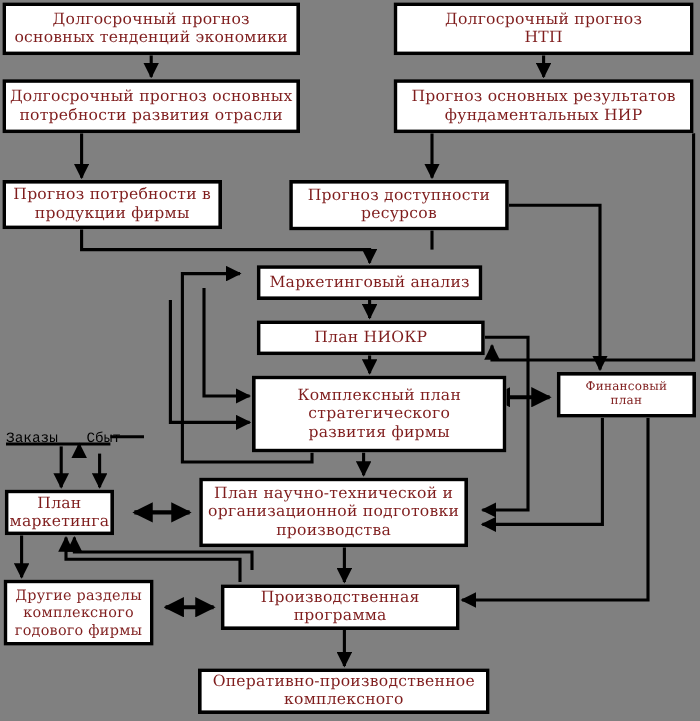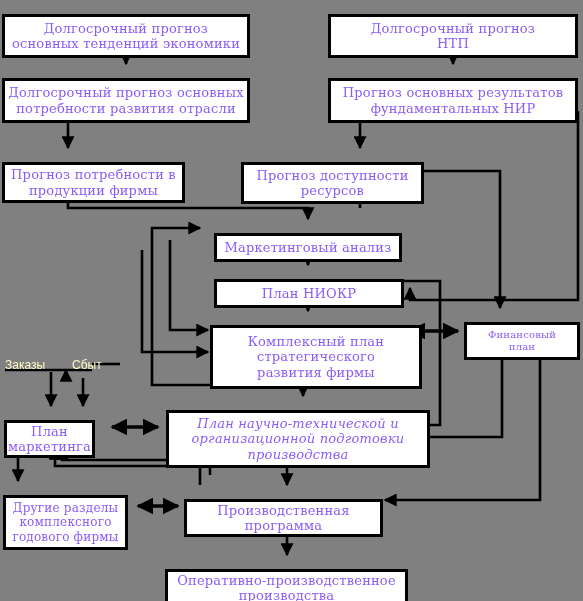--- a/index.html
+++ b/index.html
@@ -27,32 +27,31 @@
   }
   .node {
     position: absolute;
     background: #ffffff;
     border: 3px solid #000000;
     box-sizing: border-box;
     display: flex;
     align-items: center;
     justify-content: center;
     text-align: center;
-    color: #8b5cf6;
+    color: #7f1d1d;
     line-height: 1.18;
     font-family: "DejaVu Serif", "Liberation Serif", serif;
     letter-spacing: 0.2px;
     z-index: 3;
-    margin-top: 12px;
   }
   .node span { display: block; padding: 0 3px; white-space: pre-line; }
   .edge-label {
     position: absolute;
-    color: #fef9c3;
-    font-family: Liberation Sans, sans-serif;
+    color: #000000;
+    font-family: Liberation Mono, monospace;
     font-size: 12px;
     z-index: 4;
     white-space: nowrap;
   }
 </style>
 </head>
 <body>
 
 <div id="diagram">
 
@@ -174,39 +173,39 @@
   <div class="node" style="left:464px;top:310px;width:116px;height:38px;font-size:10px;">
     <span>Финансовый
 план</span>
   </div>
 
   <div class="node" style="left:4px;top:408px;width:91px;height:38px;font-size:13px;">
     <span>План
 маркетинга</span>
   </div>
 
-  <div class="node" style="left:166px;top:398px;width:264px;height:58px;font-size:13px;font-style:italic;">
+  <div class="node" style="left:166px;top:398px;width:224px;height:58px;font-size:13px;">
     <span>План научно-технической и
 организационной подготовки
 производства</span>
   </div>
 
   <div class="node" style="left:3px;top:483px;width:125px;height:55px;font-size:12px;">
     <span>Другие разделы
 комплексного
 годового фирмы</span>
   </div>
 
   <div class="node" style="left:184px;top:487px;width:199px;height:38px;font-size:13px;">
     <span>Производственная
 программа</span>
   </div>
 
   <div class="node" style="left:165px;top:557px;width:243px;height:38px;font-size:13px;">
     <span>Оперативно-производственное
-производства</span>
+комплексного</span>
   </div>
 
   <div class="edge-label" style="left:5px;top:358px;">Заказы</div>
 
   <div class="edge-label" style="left:72px;top:358px;">Сбыт</div>
 
 </div>
 
 </body></html>

